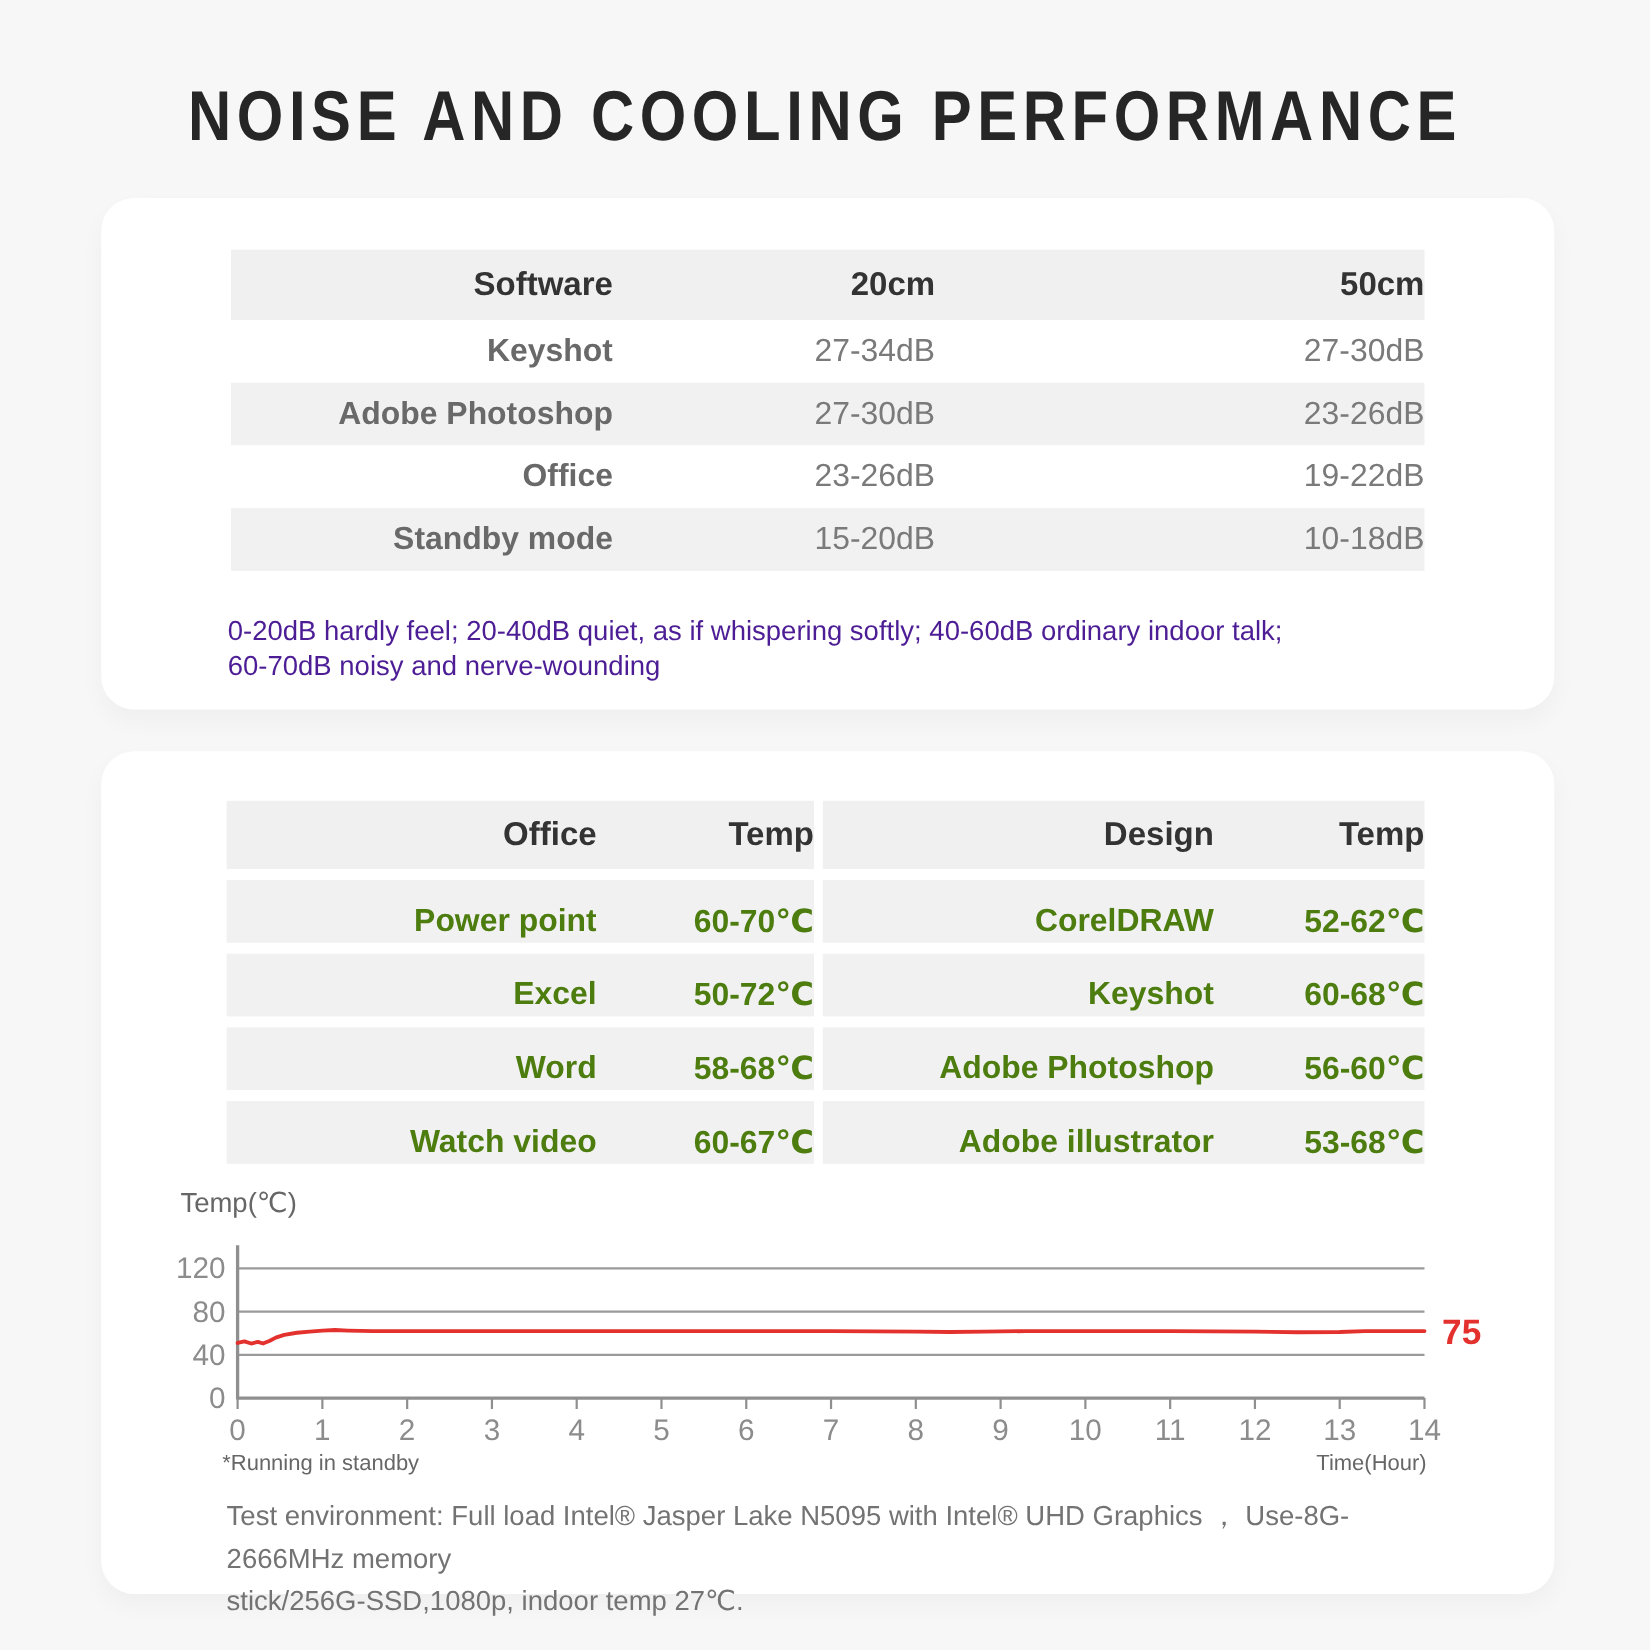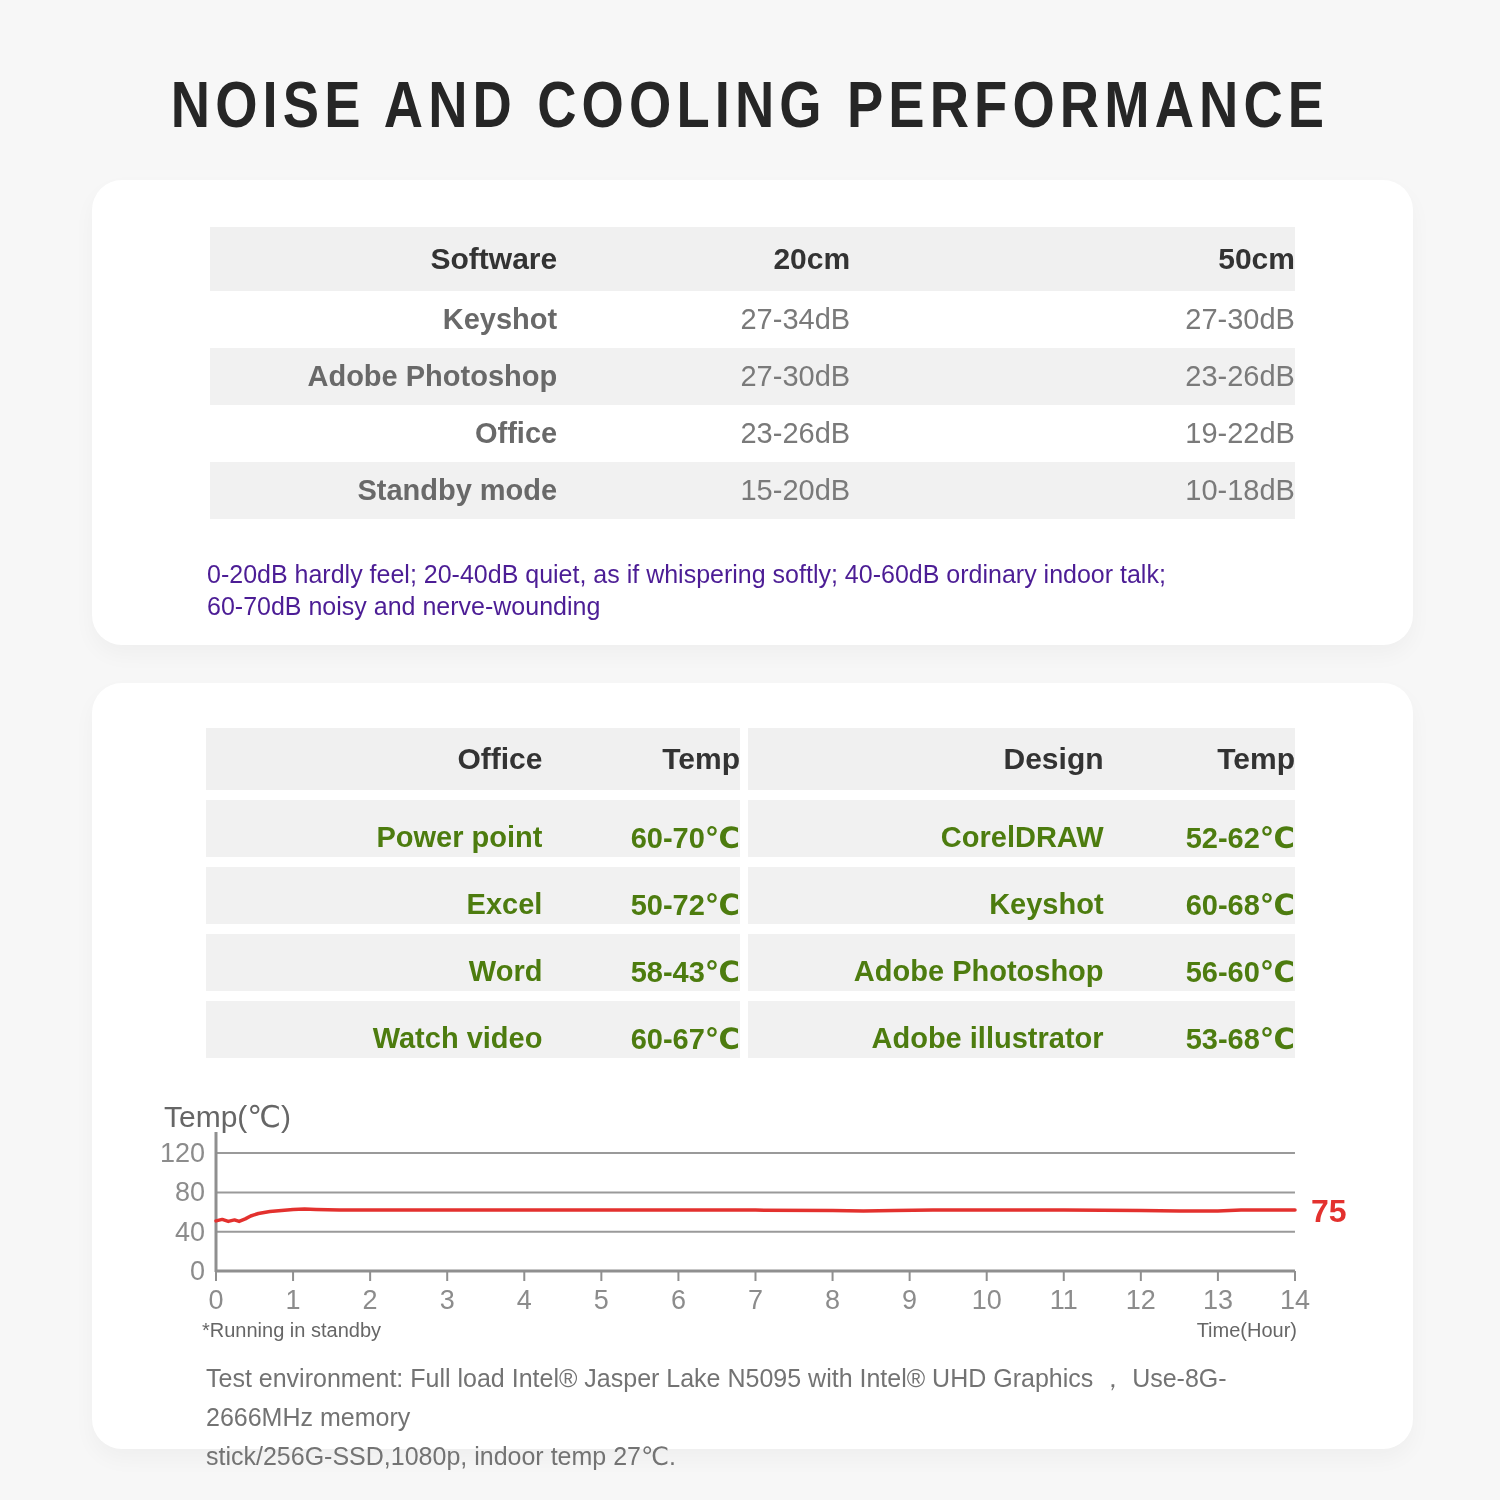--- a/index.html
+++ b/index.html
@@ -35,21 +35,21 @@
   .table-striped .t-row.body .t-cell:first-child{font-weight:700;color:#696969;}
   
   .table-gapped .t-row{margin-bottom:10px;background:#f1f1f1;}
   .table-gapped .t-row.head{height:62px;background:#f0f0f0;}
   .table-gapped .t-row.body{height:57px;}
   .table-gapped .t-row.head .t-cell{font-size:30px;font-weight:700;color:#333333;}
   .table-gapped .t-row.body .t-cell{font-size:29px;font-weight:700;color:#4d7c0f;margin-top:18px;}
   
   .noise-note{left:115px;top:378px;width:1110px;
     font-size:25px;line-height:32px;color:#4c1d95;}
-  .chart-ylabel{left:72px;top:416px;font-size:30px;color:#666666;}
+  .chart-ylabel{left:72px;top:396px;font-size:25px;color:#666666;}
   .chart-foot{top:636px;font-size:20px;color:#666666;}
   .chart-foot.left{left:110px;}
   .chart-foot.right{right:116px;}
   .test-env{left:114px;top:676px;width:1125px;
     font-size:25px;line-height:39px;color:#737373;}
 </style>
 </head>
 <body>
 
 <div class="abs page-title">NOISE AND COOLING PERFORMANCE</div>
@@ -97,21 +97,21 @@
       <div class="t-row body">
         <div class="t-cell" style="width: 63%;">Power point</div>
         <div class="t-cell" style="width: 37%;">60-70℃</div>
       </div>
       <div class="t-row body alt">
         <div class="t-cell" style="width: 63%;">Excel</div>
         <div class="t-cell" style="width: 37%;">50-72℃</div>
       </div>
       <div class="t-row body">
         <div class="t-cell" style="width: 63%;">Word</div>
-        <div class="t-cell" style="width: 37%;">58-43℃</div>
+        <div class="t-cell" style="width: 37%;">58-68℃</div>
       </div>
       <div class="t-row body alt">
         <div class="t-cell" style="width: 63%;">Watch video</div>
         <div class="t-cell" style="width: 37%;">60-67℃</div>
       </div>
     </div>
   <div class="abs table-gapped" style="left:656px;top:45px;width:547px;">
       <div class="t-row head">
         <div class="t-cell" style="width: 65%;">Design</div>
         <div class="t-cell" style="width: 35%;">Temp</div>

